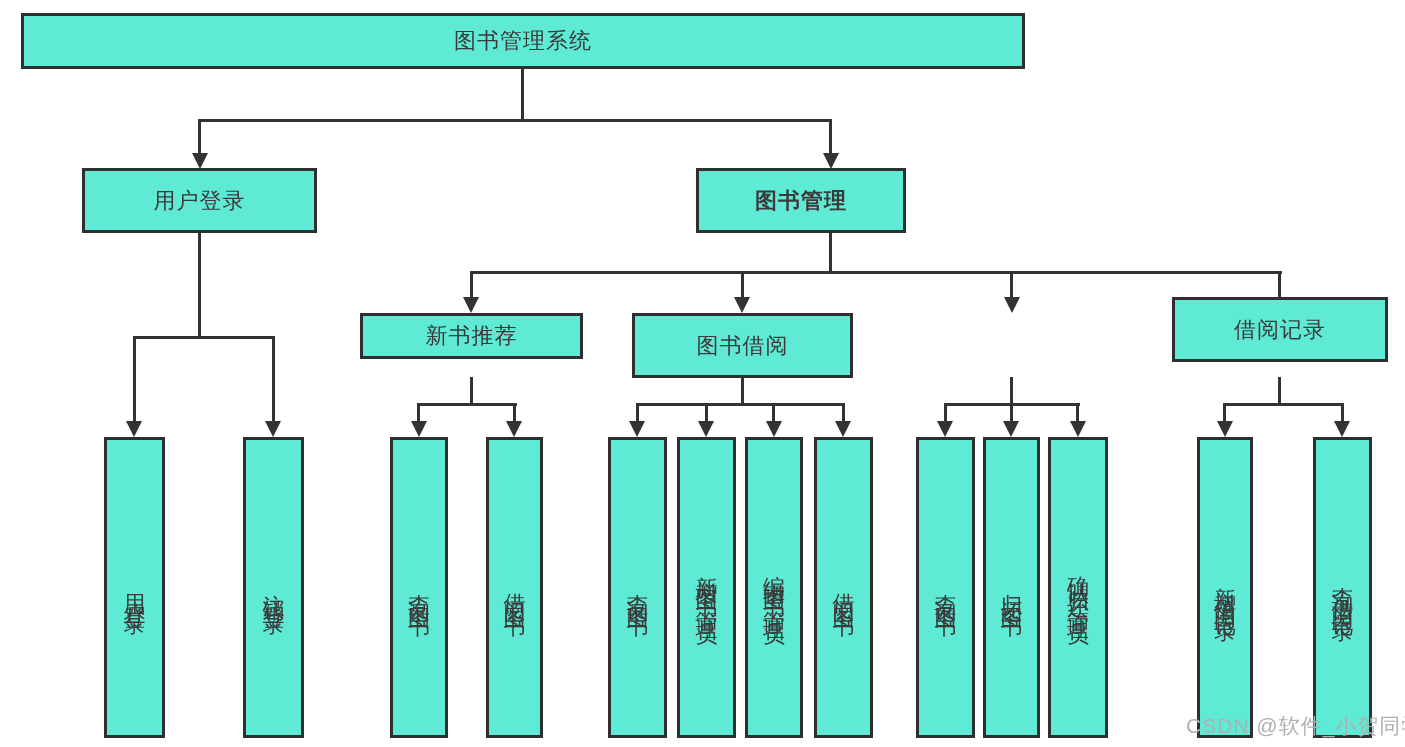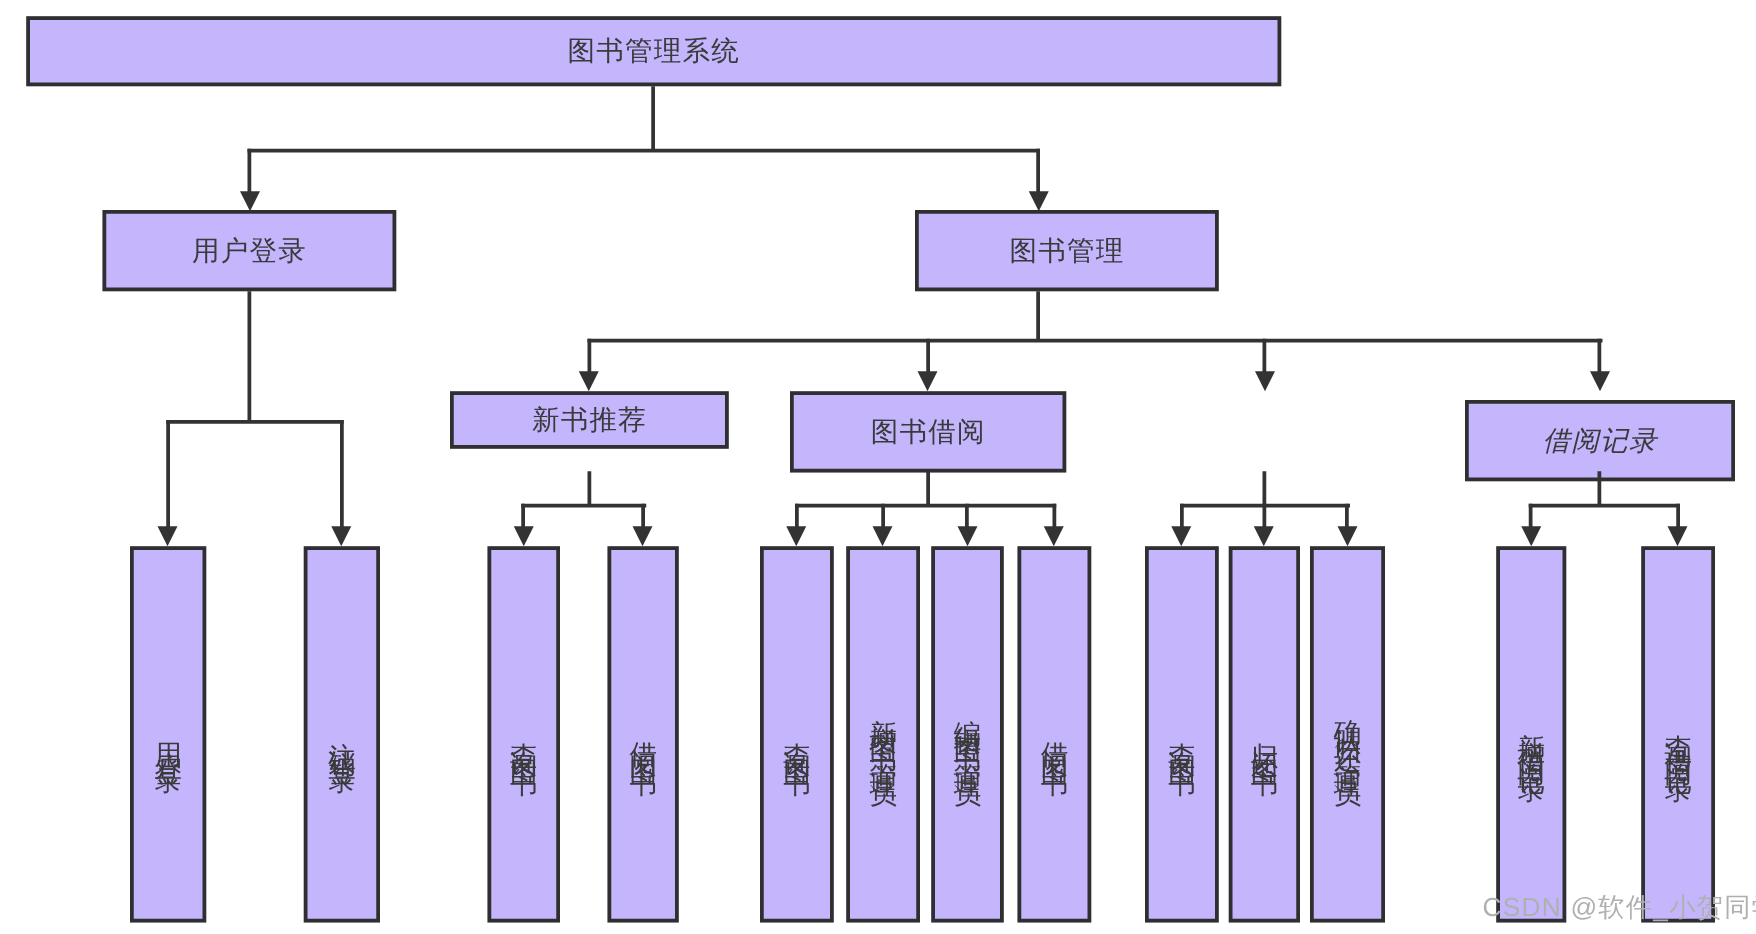--- a/index.html
+++ b/index.html
@@ -3,21 +3,21 @@
 <meta charset="utf-8">
 <style>
   html,body{margin:0;padding:0;background:#ffffff;}
   .canvas{
     position:relative;width:1405px;height:747px;background:#ffffff;
     font-family:"Liberation Sans","DejaVu Sans",sans-serif;
     color:#333333;overflow:hidden;
   }
   .node{
     position:absolute;box-sizing:border-box;
-    border:3px solid #2f2f2f;background:#c4b5fd;
+    border:3px solid #2f2f2f;background:#5eead4;
     display:flex;align-items:center;justify-content:center;
     font-size:22px;letter-spacing:1px;color:#3a3a3a;
   }
   .node.v{
     writing-mode:vertical-rl;text-orientation:mixed;
     font-size:22px;letter-spacing:7px;
     padding-top:4px;
   }
   .line{position:absolute;background:#333333;}
   .arrow{
@@ -40,21 +40,21 @@
   <div class="node" style="left:21px;top:13px;width:1004px;height:56px;">图书管理系统</div>
 
   <div class="line" style="left:521px;top:69px;width:3px;height:52px;"></div>
   <div class="line" style="left:198px;top:119px;width:634px;height:3px;"></div>
   <div class="line" style="left:198px;top:119px;width:3px;height:36px;"></div>
   <div class="arrow" style="left:192px;top:153px;"></div>
   <div class="line" style="left:829px;top:119px;width:3px;height:36px;"></div>
   <div class="arrow" style="left:823px;top:153px;"></div>
 
   <div class="node" style="left:82px;top:168px;width:235px;height:65px;">用户登录</div>
-  <div class="node" style="left:732px;top:168px;width:243px;height:65px;">图书管理</div>
+  <div class="node" style="left:696px;top:168px;width:210px;height:65px;font-weight:bold;">图书管理</div>
 
   <div class="line" style="left:198px;top:233px;width:3px;height:104px;"></div>
   <div class="line" style="left:133px;top:336px;width:142px;height:3px;"></div>
   <div class="line" style="left:133px;top:336px;width:3px;height:87px;"></div>
   <div class="arrow" style="left:126px;top:421px;"></div>
   <div class="line" style="left:272px;top:336px;width:3px;height:87px;"></div>
   <div class="arrow" style="left:265px;top:421px;"></div>
 
   <div class="line" style="left:829px;top:233px;width:3px;height:40px;"></div>
   <div class="line" style="left:470px;top:271px;width:812px;height:3px;"></div>
@@ -62,21 +62,21 @@
   <div class="arrow" style="left:463px;top:297px;"></div>
   <div class="line" style="left:741px;top:271px;width:3px;height:28px;"></div>
   <div class="arrow" style="left:734px;top:297px;"></div>
   <div class="line" style="left:1010px;top:271px;width:3px;height:28px;"></div>
   <div class="arrow" style="left:1004px;top:297px;"></div>
   <div class="line" style="left:1278px;top:271px;width:3px;height:28px;"></div>
   <div class="arrow" style="left:1272px;top:297px;"></div>
 
   <div class="node" style="left:360px;top:313px;width:223px;height:46px;">新书推荐</div>
   <div class="node" style="left:632px;top:313px;width:221px;height:65px;">图书借阅</div>
-  <div class="node" style="left:1172px;top:320px;width:216px;height:65px;font-style:italic;">借阅记录</div>
+  <div class="node" style="left:1172px;top:297px;width:216px;height:65px;">借阅记录</div>
 
   <div class="line" style="left:470px;top:377px;width:3px;height:28px;"></div>
   <div class="line" style="left:417px;top:403px;width:100px;height:3px;"></div>
   <div class="line" style="left:417px;top:403px;width:3px;height:20px;"></div>
   <div class="arrow" style="left:411px;top:421px;"></div>
   <div class="line" style="left:513px;top:403px;width:3px;height:20px;"></div>
   <div class="arrow" style="left:506px;top:421px;"></div>
 
   <div class="line" style="left:741px;top:377px;width:3px;height:28px;"></div>
   <div class="line" style="left:636px;top:403px;width:209px;height:3px;"></div>

